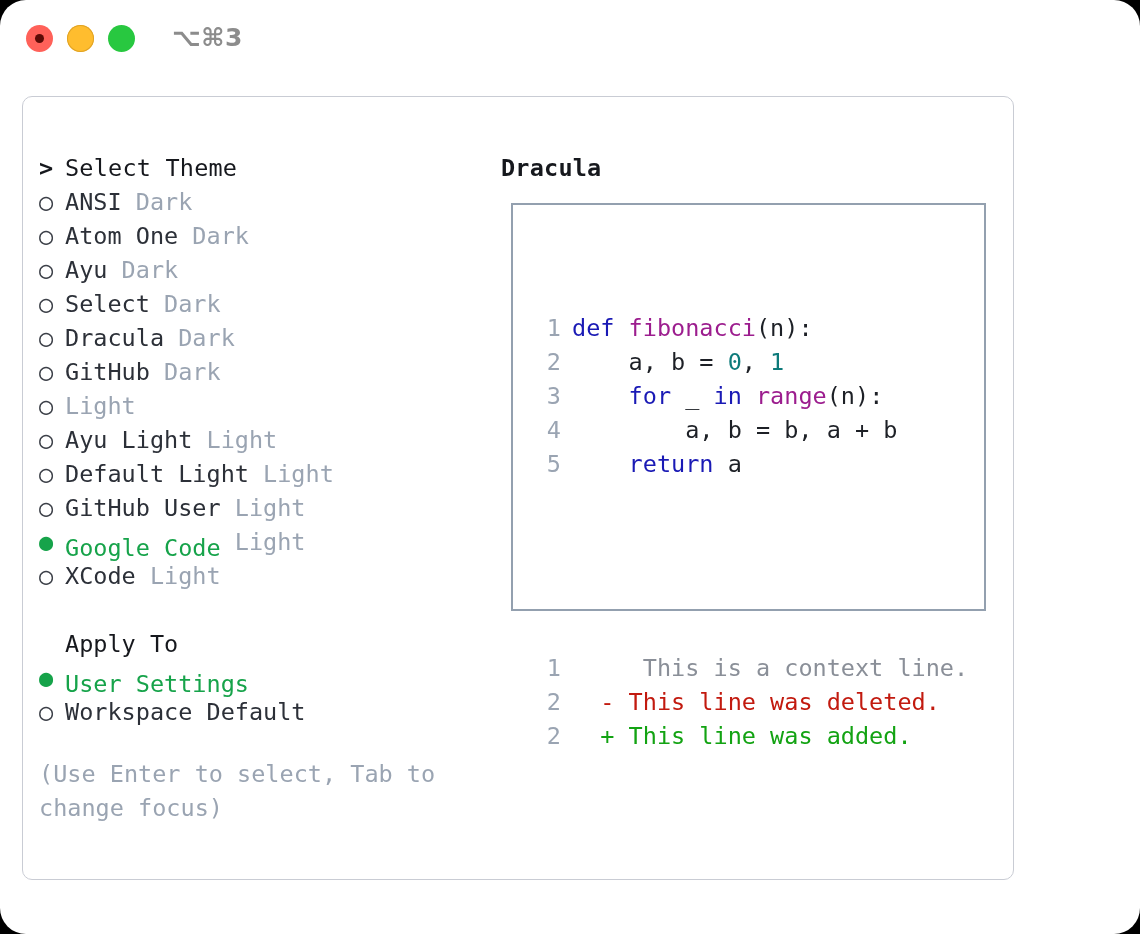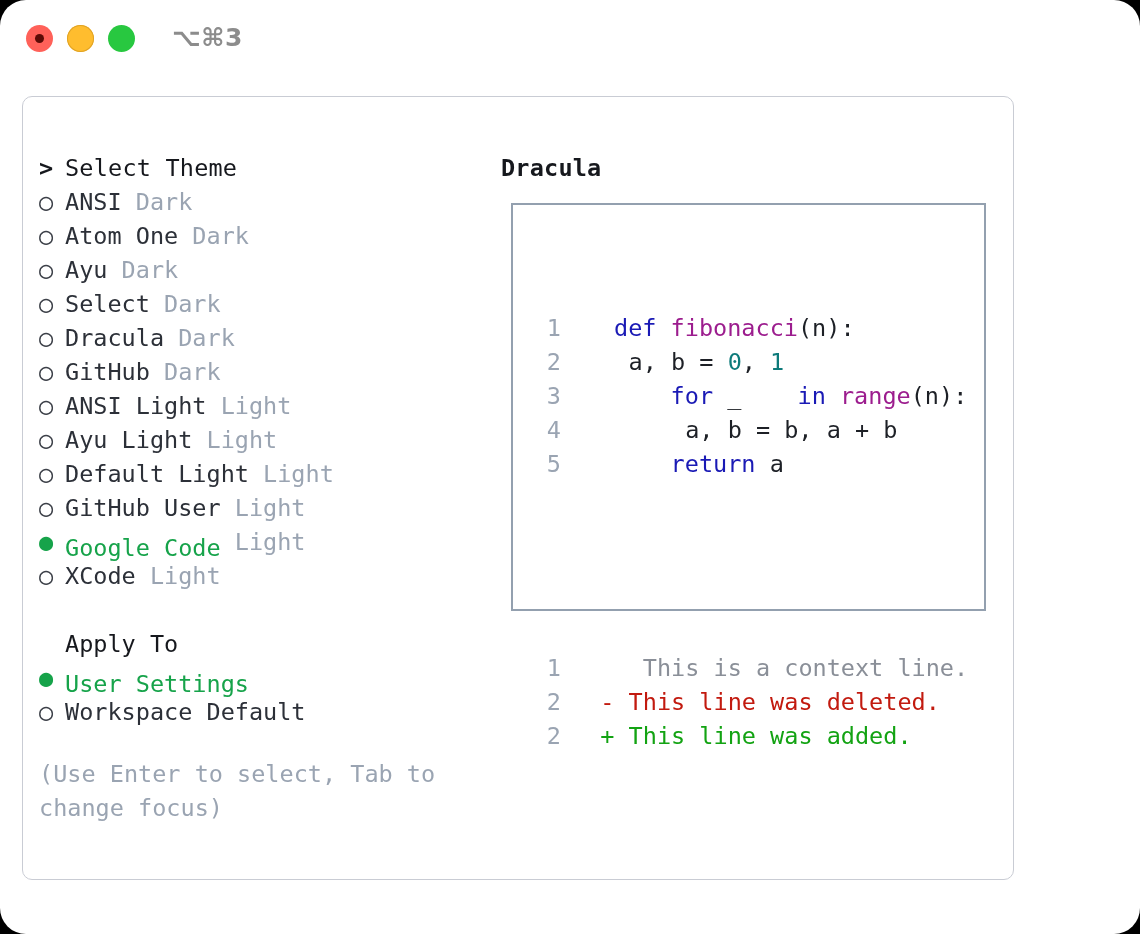--- a/index.html
+++ b/index.html
@@ -179,21 +179,21 @@
   .code-line { height: 34px; display: flex; align-items: baseline; white-space: pre; }
   .lineno {
     display: inline-block;
     width: 26px;
     flex: 0 0 26px;
     text-align: right;
     color: #9aa4b2;
     padding-right: 11px;
     box-sizing: content-box;
   }
-  .kw    { color: #1a1ab5; margin-left: 42px; }
+  .kw    { color: #1a1ab5; }
   .fn    { color: #9c1d8e; }
   .num   { color: #0d7a7a; }
   .plain { color: #1d2026; }
   .blank-line { height: 34px; }
   .diff-ctx { color: #8a8f98; }
   .diff-del { color: #c21a0f; }
   .diff-add { color: #13a313; }
 </style>
 </head>
 <body>
@@ -215,21 +215,21 @@
       <div class="row header-row">
         <span class="marker">&gt;</span><span class="label">Select Theme</span>
       </div>
       <div id="theme-items">
           <div class="row"><span class="marker radio-off">○</span><span class="label">ANSI </span><span class="variant">Dark</span></div>
           <div class="row"><span class="marker radio-off">○</span><span class="label">Atom One </span><span class="variant">Dark</span></div>
           <div class="row"><span class="marker radio-off">○</span><span class="label">Ayu </span><span class="variant">Dark</span></div>
           <div class="row"><span class="marker radio-off">○</span><span class="label">Select </span><span class="variant">Dark</span></div>
           <div class="row"><span class="marker radio-off">○</span><span class="label">Dracula </span><span class="variant">Dark</span></div>
           <div class="row"><span class="marker radio-off">○</span><span class="label">GitHub </span><span class="variant">Dark</span></div>
-          <div class="row"><span class="marker radio-off">○</span><span class="label">ANSI Light </span><span class="variant">Light</span></div>
+          <div class="row"><span class="marker radio-off">○</span><span class="variant">Light</span></div>
           <div class="row"><span class="marker radio-off">○</span><span class="label">Ayu Light </span><span class="variant">Light</span></div>
           <div class="row"><span class="marker radio-off">○</span><span class="label">Default Light </span><span class="variant">Light</span></div>
           <div class="row"><span class="marker radio-off">○</span><span class="label">GitHub User </span><span class="variant">Light</span></div>
           <div class="row"><span class="marker radio-on">●</span><span class="label label-selected">Google Code </span><span class="variant">Light</span></div>
           <div class="row"><span class="marker radio-off">○</span><span class="label">XCode </span><span class="variant">Light</span></div>
         </div>
 
       <div class="gap-row"></div>
 
       <div class="section-head">

